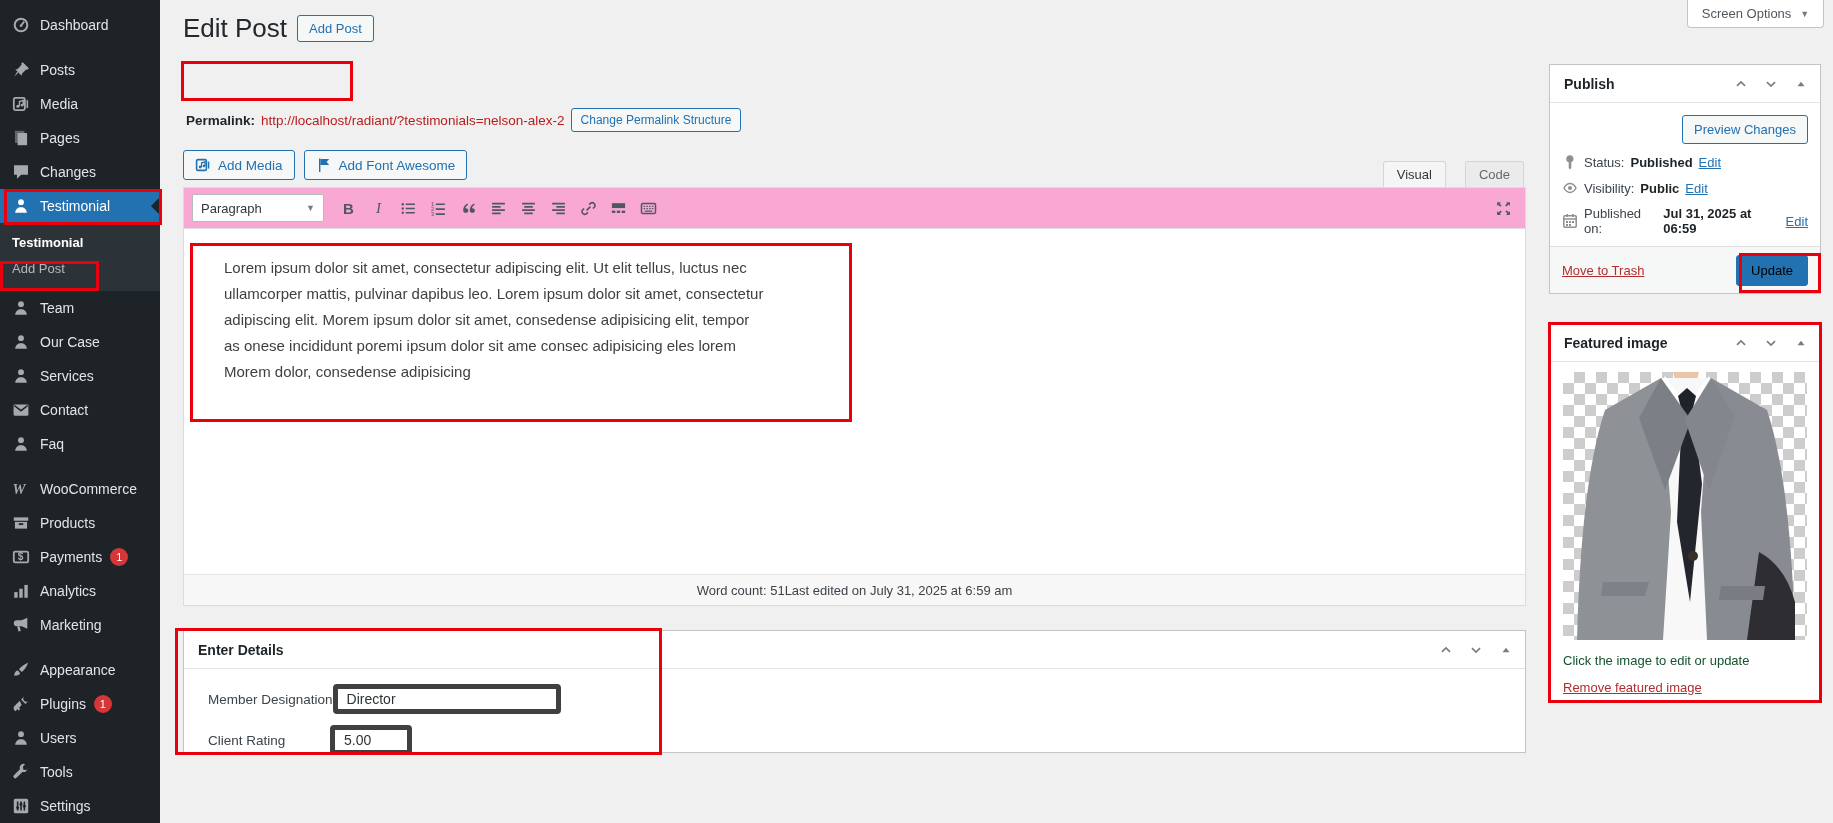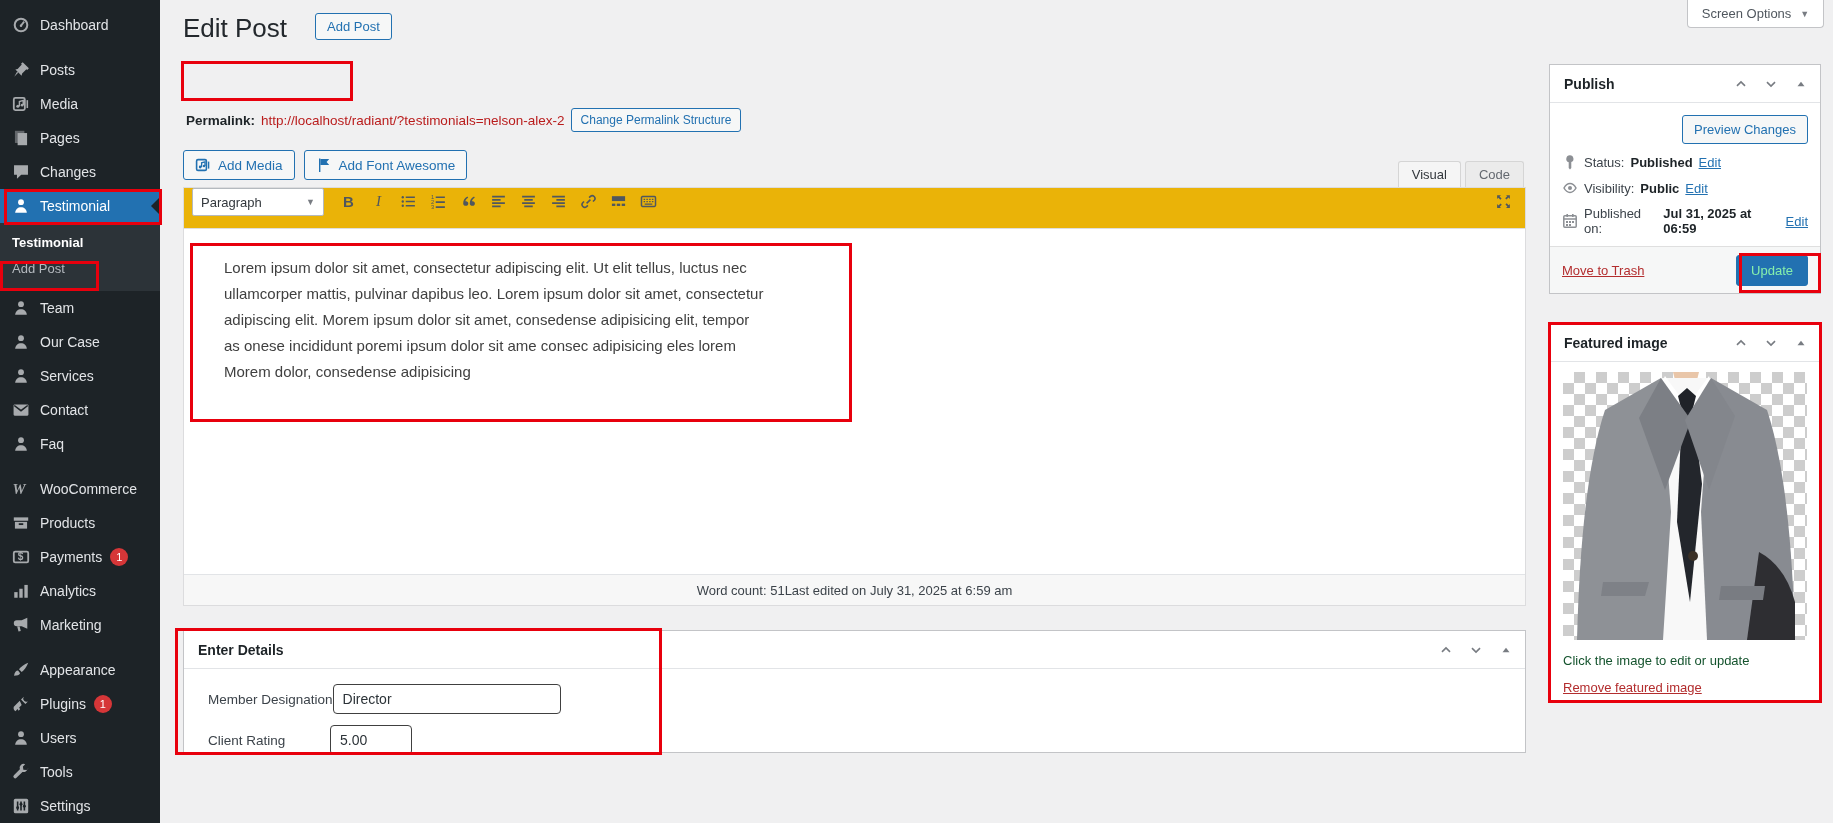--- a/index.html
+++ b/index.html
@@ -17,39 +17,39 @@
   .warrow{position:absolute;right:0;top:50%;margin-top:-9px;width:0;height:0;border:9px solid transparent;border-right-color:#1d2327;border-left-width:0}
   .badge{margin-left:8px;min-width:18px;height:18px;border-radius:9px;background:#d63638;color:#fff;font-size:11px;display:flex;align-items:center;justify-content:center;padding:0 2px;box-sizing:border-box}
   .sep{height:11px}
   .submenu{background:#2c3338;padding:5px 0 8px}
   .smh{font-weight:700;color:#fff;font-size:13px;padding:7px 12px 4px;cursor:pointer}
   .smi{color:#b4b9be;font-size:13px;padding:7px 12px;cursor:pointer}
 
   
   .screen-options{position:absolute;top:0;right:9px;width:137px;height:28px;background:#fff;border:1px solid #c3c4c7;border-top:none;border-radius:0 0 4px 4px;display:flex;align-items:center;justify-content:center;gap:9px;font-size:13px;color:#50575e;cursor:pointer;box-sizing:border-box}
   .caret{font-size:9px;color:#787c82}
-  .page-head{position:absolute;left:183px;top:13px;display:flex;align-items:flex-start;gap:28px}
+  .page-head{position:absolute;left:183px;top:13px;display:flex;align-items:center;gap:10px}
   .page-head h1{margin:0;font-size:26px;font-weight:400;color:#23282d}
   .btn-sec{background:#f6f7f7;border:1px solid #2271b1;color:#2271b1;border-radius:3px;font-size:13px;cursor:pointer;box-sizing:border-box}
   .btn-addpost{padding:5px 11px}
   .title-input{position:absolute;left:183px;top:60px;width:1343px;height:38px;border:1px solid #8c8f94;border-radius:4px;padding:0 10px;font-size:21px;color:#32373c;box-sizing:border-box;background:#fff;font-family:"Liberation Sans",sans-serif}
   .permalink-row{position:absolute;left:186px;top:107px;height:26px;font-size:13.5px;color:#1d2327;display:flex;align-items:center;gap:6px}
   .plink{color:#b91c1c;cursor:pointer}
   .btn-change{padding:4px 9px;font-size:12px}
   .media-row{position:absolute;left:183px;top:150px;display:flex;gap:9px}
   .btn-media{display:flex;align-items:center;gap:7px;padding:6px 11px;font-size:13.5px}
   .bicon{width:16px;height:16px;display:inline-block}
   .bicon svg{width:100%;height:100%;display:block}
 
   
-  .tabs-row{position:absolute;top:161px;left:183px;width:1343px;display:flex;justify-content:flex-end;gap:4px;box-sizing:border-box;padding-right:2px}
+  .tabs-row{position:absolute;top:161px;left:183px;width:1343px;display:flex;justify-content:flex-end;gap:19px;box-sizing:border-box;padding-right:2px}
   .etab{height:26px;padding:0 13px;font-size:13px;color:#646970;background:#ebebeb;border:1px solid #d5d5d5;border-bottom:none;border-radius:3px 3px 0 0;cursor:pointer}
   .etab.active{background:#f5f5f5;color:#32373c}
   .editor-box{position:absolute;top:187px;left:183px;width:1343px;height:419px;background:#fff;border:1px solid #dcdcde;box-sizing:border-box;display:flex;flex-direction:column}
-  .etoolbar{height:40px;background:#eab308;border-bottom:1px solid #dedede;display:flex;align-items:flex-start;gap:3px;padding:0 8px;flex:none}
+  .etoolbar{height:40px;background:#f9a8d4;border-bottom:1px solid #dedede;display:flex;align-items:center;gap:3px;padding:0 8px;flex:none}
   .block-select{width:132px;height:28px;background:#fff;border:1px solid #b4b9be;border-radius:2px;display:flex;align-items:center;justify-content:space-between;padding:0 8px;font-size:13px;color:#32373c;margin-right:8px;cursor:pointer;box-sizing:border-box}
   .tbtn{width:27px;height:27px;border:1px solid transparent;background:transparent;color:#50575e;display:flex;align-items:center;justify-content:center;cursor:pointer;padding:0;border-radius:2px}
   .tbtn svg{width:17px;height:17px;display:block}
   .g.b{font-weight:700;font-size:15px;font-family:"Liberation Sans",sans-serif}
   .g.i{font-style:italic;font-size:15px;font-family:"Liberation Serif",serif}
   .tspacer{flex:1}
   .econtent{flex:1;padding:26px 40px;overflow:hidden;cursor:text}
   #editor-text{margin:0;font-size:15px;line-height:26px;color:#404040}
   .estatus{height:30px;background:#f7f7f7;border-top:1px solid #e2e4e7;display:flex;justify-content:center;align-items:center;padding:0 11px;font-size:13px;color:#3c434a;flex:none}
 
@@ -58,36 +58,36 @@
   .mhead{display:flex;align-items:center;justify-content:space-between;padding:0 12px 0 14px;height:38px;border-bottom:1px solid #e2e4e7;box-sizing:border-box}
   .mhead h2{font-size:14px;font-weight:700;color:#1d2327;margin:0}
   .handles{display:flex;align-items:center;gap:16px;color:#787c82}
   .h{width:14px;height:14px;cursor:pointer}
   .h svg{width:100%;height:100%;display:block}
 
   .details-box{left:183px;top:630px;width:1343px;height:123px}
   .dbody{padding:15px 0 0 24px}
   .drow{display:flex;align-items:center;margin-bottom:11px}
   .drow label{min-width:122px;font-size:13.5px;color:#3c434a;margin-right:0}
-  .dinput{height:30px;border:1px solid #404040;border-radius:4px;font-size:14px;padding:0 9px;color:#2c3338;box-sizing:border-box;font-family:"Liberation Sans",sans-serif}
+  .dinput{height:30px;border:5px solid #404040;border-radius:4px;font-size:14px;padding:0 9px;color:#2c3338;box-sizing:border-box;font-family:"Liberation Sans",sans-serif}
   .dinput.wide{width:228px}
   .dinput.narrow{width:82px}
 
   .publish-box{left:1549px;top:64px;width:272px;height:230px;display:flex;flex-direction:column}
   .pbody{padding:4px 12px 0;flex:1}
   .preview-row{display:flex;justify-content:flex-end;margin:8px 0 8px}
   .btn-preview{padding:6px 11px;font-size:13px}
   .prow{display:flex;align-items:center;gap:6px;margin:10px 0;font-size:13px;color:#3c434a}
   .picon{width:16px;height:16px;color:#8c8f94;flex:none}
   .picon svg{width:100%;height:100%;display:block}
   .prow b{color:#1d2327}
   .edit-link{color:#2271b1;text-decoration:underline;cursor:pointer}
   .pfoot{height:46px;background:#f6f7f7;border-top:1px solid #dfdfdf;display:flex;align-items:center;justify-content:space-between;padding:0 12px;flex:none}
   .trash{color:#b32d2e;text-decoration:underline;font-size:13px;cursor:pointer}
-  .btn-primary{background:#2271b1;border:1px solid #2271b1;color:#86efac;border-radius:3px;padding:7px 14px;font-size:13px;cursor:pointer}
+  .btn-primary{background:#2271b1;border:1px solid #2271b1;color:#000000;border-radius:3px;padding:7px 14px;font-size:13px;cursor:pointer}
 
   .featured-box{left:1549px;top:323px;width:272px;height:379px}
   .fbody{padding:10px 13px}
   .fimage{width:244px;height:268px;position:relative;cursor:pointer;background-color:#fff;background-image:linear-gradient(45deg,#cdcdcd 25%,transparent 25%,transparent 75%,#cdcdcd 75%),linear-gradient(45deg,#cdcdcd 25%,transparent 25%,transparent 75%,#cdcdcd 75%);background-size:22px 22px;background-position:0 0,11px 11px}
   .fimage svg{position:absolute;left:0;top:0;width:100%;height:100%}
   .fcaption{margin-top:13px;font-size:13px;color:#14532d}
   .fremove{display:inline-block;margin-top:12px;font-size:13px;color:#b32d2e;text-decoration:underline;cursor:pointer}
 
   
   .anno{position:absolute;border:3px solid #e8000d;pointer-events:none;z-index:50;box-sizing:border-box}

